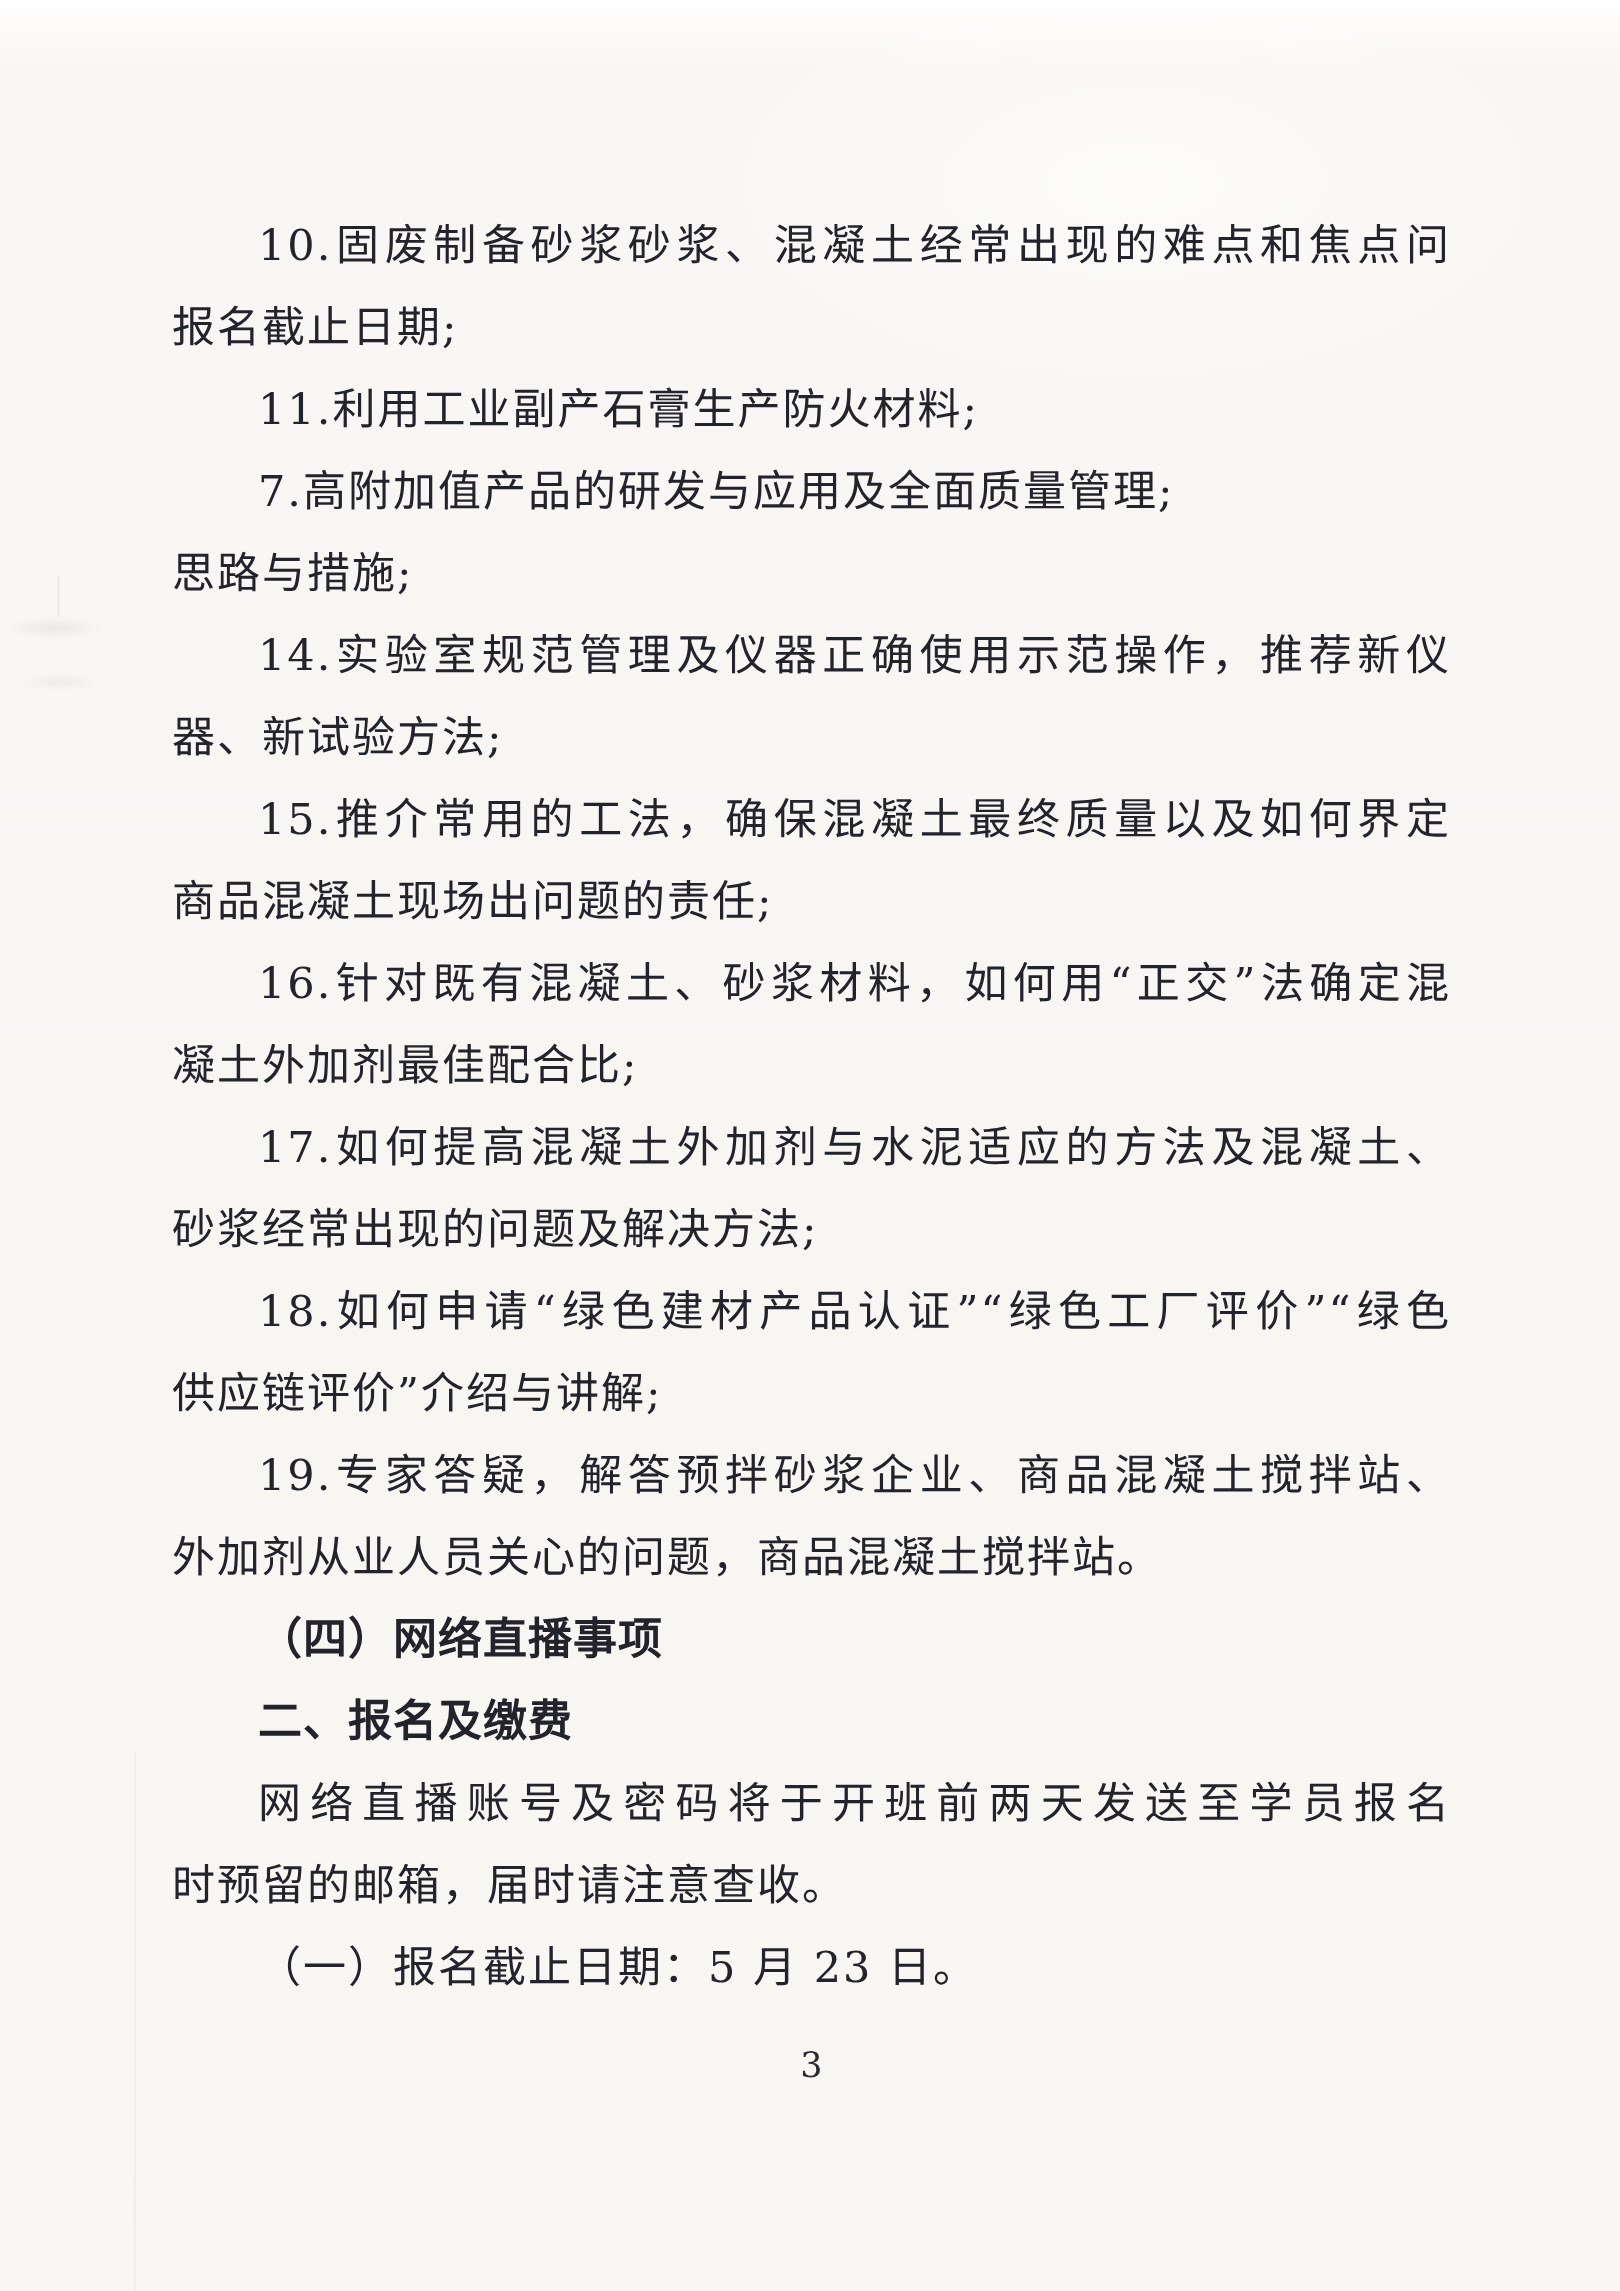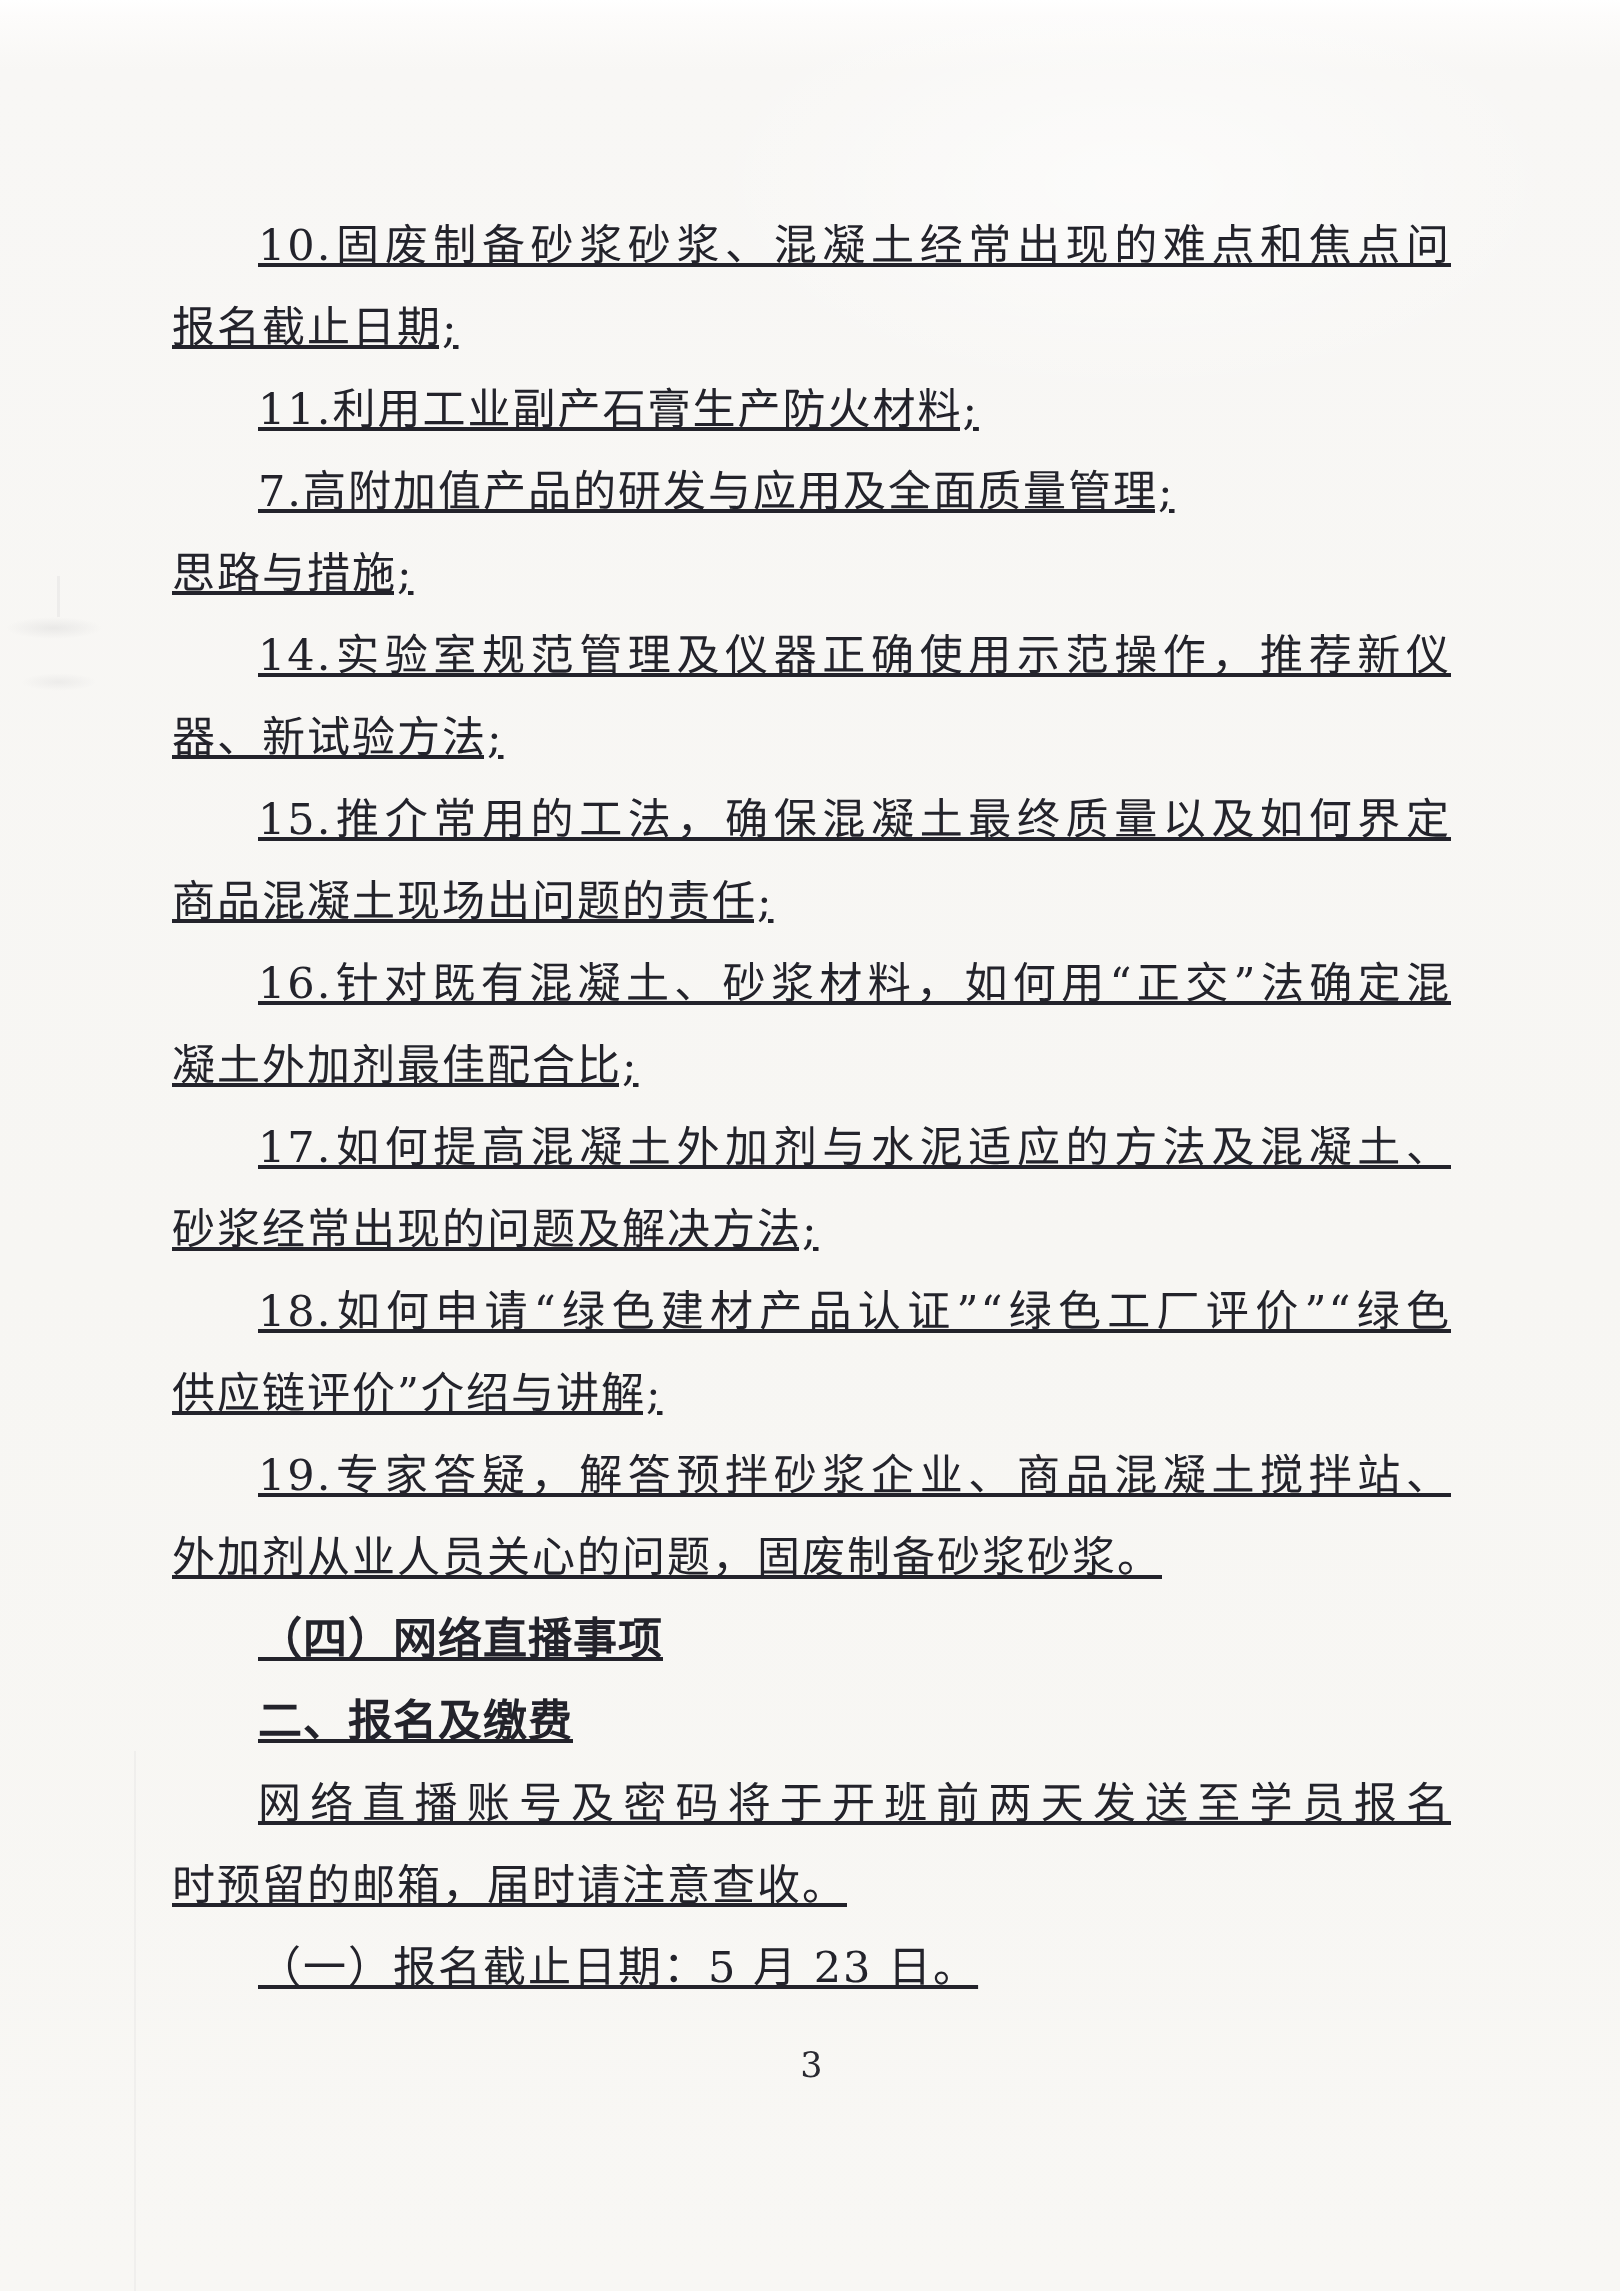--- a/index.html
+++ b/index.html
@@ -30,21 +30,20 @@
     color: #23232b;
   }
   .block { margin: 0; }
   .line {
     height: 82px;
     line-height: 82px;
     font-size: 43px;
     letter-spacing: 2px;
     text-align: left;
     white-space: normal;
-    text-decoration: underline;
   }
   .line.indent { text-indent: 86px; }
   .line.fill {
     text-align: justify;
     text-align-last: justify;
     text-justify: inter-character;
   }
   .block.heading .line {
     font-family: "DejaVu Sans", "Liberation Sans", sans-serif;
     font-weight: 700;
@@ -98,21 +97,21 @@
       <div class="block list-item">
         <div class="line indent fill">17.如何提高混凝土外加剂与水泥适应的方法及混凝土、</div>
         <div class="line">砂浆经常出现的问题及解决方法;</div>
       </div>
       <div class="block list-item">
         <div class="line indent fill">18.如何申请“绿色建材产品认证”“绿色工厂评价”“绿色</div>
         <div class="line">供应链评价”介绍与讲解;</div>
       </div>
       <div class="block list-item">
         <div class="line indent fill">19.专家答疑，解答预拌砂浆企业、商品混凝土搅拌站、</div>
-        <div class="line">外加剂从业人员关心的问题，固废制备砂浆砂浆。</div>
+        <div class="line">外加剂从业人员关心的问题，商品混凝土搅拌站。</div>
       </div>
       <div class="block heading">
         <div class="line indent">（四）网络直播事项</div>
       </div>
       <div class="block heading">
         <div class="line indent">二、报名及缴费</div>
       </div>
       <div class="block paragraph">
         <div class="line indent fill">网络直播账号及密码将于开班前两天发送至学员报名</div>
         <div class="line">时预留的邮箱，届时请注意查收。</div>

